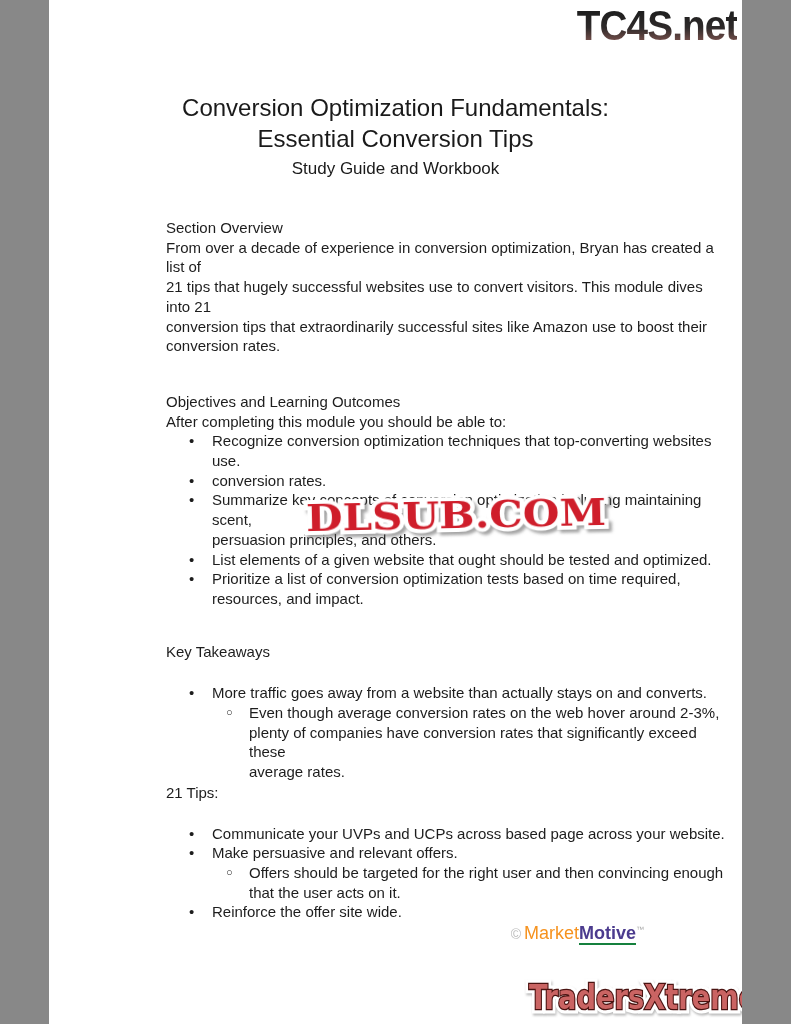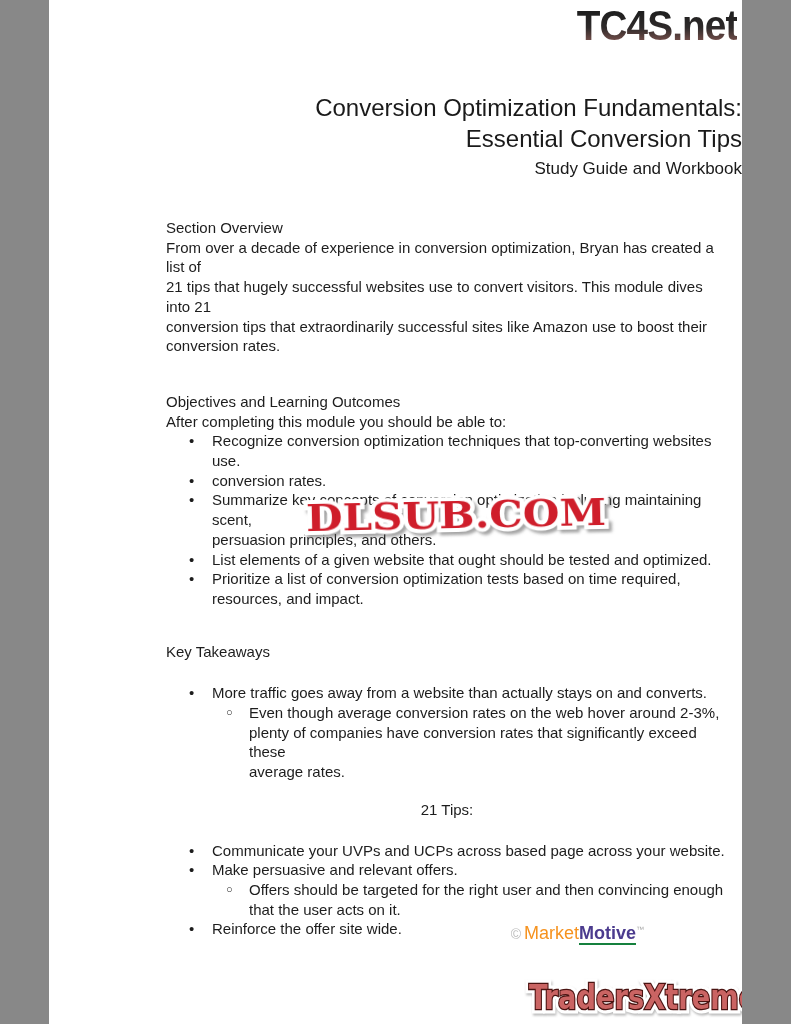--- a/index.html
+++ b/index.html
@@ -13,32 +13,32 @@
   .tc4s {
     position:absolute; top:3px; right:5px;
     font-family:"Liberation Sans", sans-serif;
     font-weight:900; font-size:43px; letter-spacing:-1px; line-height:45px;
     background:linear-gradient(#1f1f1f 20%, #2e2a2a 55%, #8c5b55 95%);
     -webkit-background-clip:text; background-clip:text; color:transparent;
     transform:scaleX(.9); transform-origin:right top;
   }
 
   
-  .title-wrap { position:absolute; top:92px; left:0; right:0; text-align:right; }
+  .title-wrap { position:absolute; top:92px; left:0; right:0; text-align:center; }
   .title-line { font-size:24px; line-height:31px; color:#1a1a1a; }
   .subtitle   { font-size:17px; line-height:22px; margin-top:4px; color:#1a1a1a; }
 
   
   .content { position:absolute; top:218px; left:117px; width:562px;
              font-size:15px; line-height:19.7px; }
   .hd  { font-weight:normal; }
   .mt-objectives { margin-top:36px; }
   .mt-takeaways  { margin-top:33px; }
   .mt-tk-bullet  { margin-top:22px; }
-  .mt-tips       { margin-top:18px;text-align:center; }
+  .mt-tips       { margin-top:1px; }
   .mt-tips-list  { margin-top:21px; }
 
   .bullet  { display:flex; }
   .bullet .glyph  { flex:0 0 23px; padding-left:23px; }
   .bullet2 .glyph { flex:0 0 23px; padding-left:60px; font-size:11px; }
   .btext { flex:1 1 auto; }
 
   
   .wm-dlsub { position:absolute; left:242px; top:482px; transform:rotate(-1.2deg); }
   .dlsub-text {

